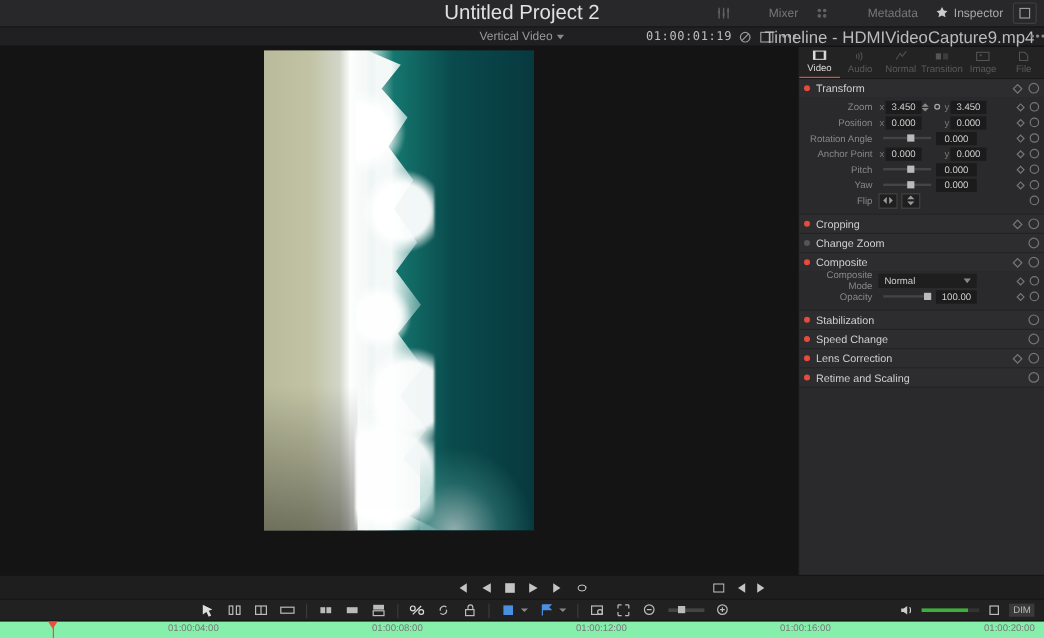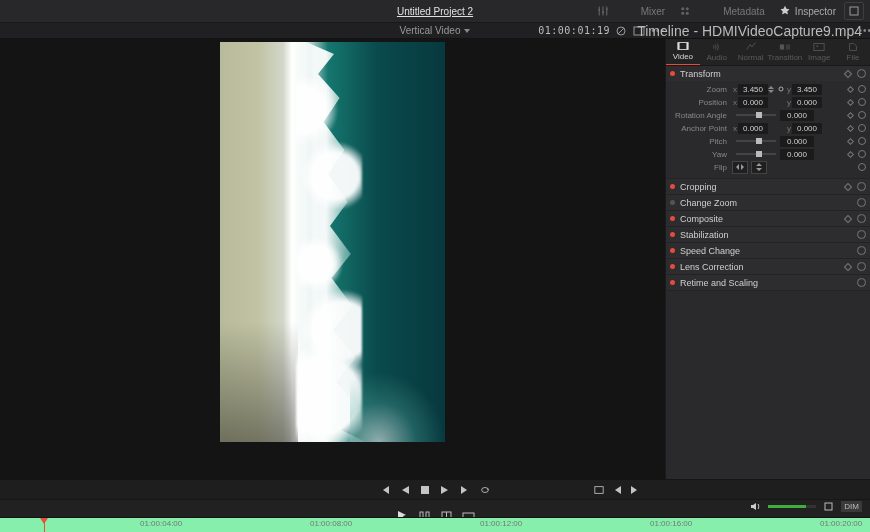--- a/index.html
+++ b/index.html
@@ -11,21 +11,21 @@
     overflow:hidden;
     position:relative;
   }
   
   .topbar {
     height:22px; background:#28282a;
     display:flex; align-items:center;
     padding:0 10px;
   }
   .topbar .title {
-    flex:1; text-align:center; color:#e0e0e0; font-size:10px;text-decoration:underline;
+    flex:1; text-align:center; color:#e0e0e0; font-size:17px;
   }
   .topbar .tabs {
     position:absolute; right:6px; top:0; height:22px;
     display:flex; align-items:center; gap:2px;
   }
   .tb-btn {
     display:flex; align-items:center; gap:4px;
     color:#aaa; font-size:10px; padding:3px 6px; cursor:pointer;
   }
   .tb-btn svg, .tb-btn .ico { width:12px; height:12px; }
@@ -197,21 +197,20 @@
   }
   .transport .t-btn { cursor:pointer; display:flex; align-items:center; }
   .transport .t-right { position:absolute; right:230px; display:flex; gap:8px;}
   .transport svg { width:10px;height:10px; fill:#c4c4c4;}
 
   
   .toolstrip {
     height:18px; background:#212122; border-top:1px solid #171717;
     display:flex; align-items:center; gap:9px; padding:0 8px;
     position:relative;
-    flex-direction:column;
   }
   .toolstrip .group { display:flex; gap:9px; align-items:center;}
   .toolstrip .sep { width:1px; height:12px; background:#3a3a3a;}
   .ts-ico { width:13px;height:13px; display:flex;align-items:center;justify-content:center; cursor:pointer;}
   .ts-ico svg { width:13px; height:13px; }
   .ts-ico.on svg { fill:#4a8fe0; stroke:#4a8fe0;}
   .dcaret { width:0;height:0;border-left:3px solid transparent;border-right:3px solid transparent;border-top:3px solid #888;margin-left:-5px;}
   .vol {
     position:absolute; right:8px; display:flex; align-items:center; gap:6px;
   }
@@ -470,20 +469,41 @@
         <div class="reset"></div>
       </div>
     </div>
 
     <div class="section">
       <div class="sec-header">
         <div class="dot"></div>
         <div class="name">Composite</div>
         <div class="kf"></div>
         <div class="reset"></div>
+      </div>
+      <div class="sec-body">
+        <div class="prop-row">
+          <div class="prop-label">Composite Mode</div>
+          <div class="select">Normal</div>
+          <div class="row-icons">
+              <div class="kf-s"></div>
+              <div class="reset-s"></div>
+            </div>
+        </div>
+        <div class="prop-row">
+          <div class="prop-label">Opacity</div>
+          <div class="slider full">
+              <div class="knob"></div>
+            </div>
+          <div class="num-field wide">100.00</div>
+          <div class="row-icons">
+              <div class="kf-s"></div>
+              <div class="reset-s"></div>
+            </div>
+        </div>
       </div>
     </div>
 
     <div class="section">
       <div class="sec-header collapsed">
         <div class="dot"></div>
         <div class="name">Stabilization</div>
         <div class="reset"></div>
       </div>
     </div>

